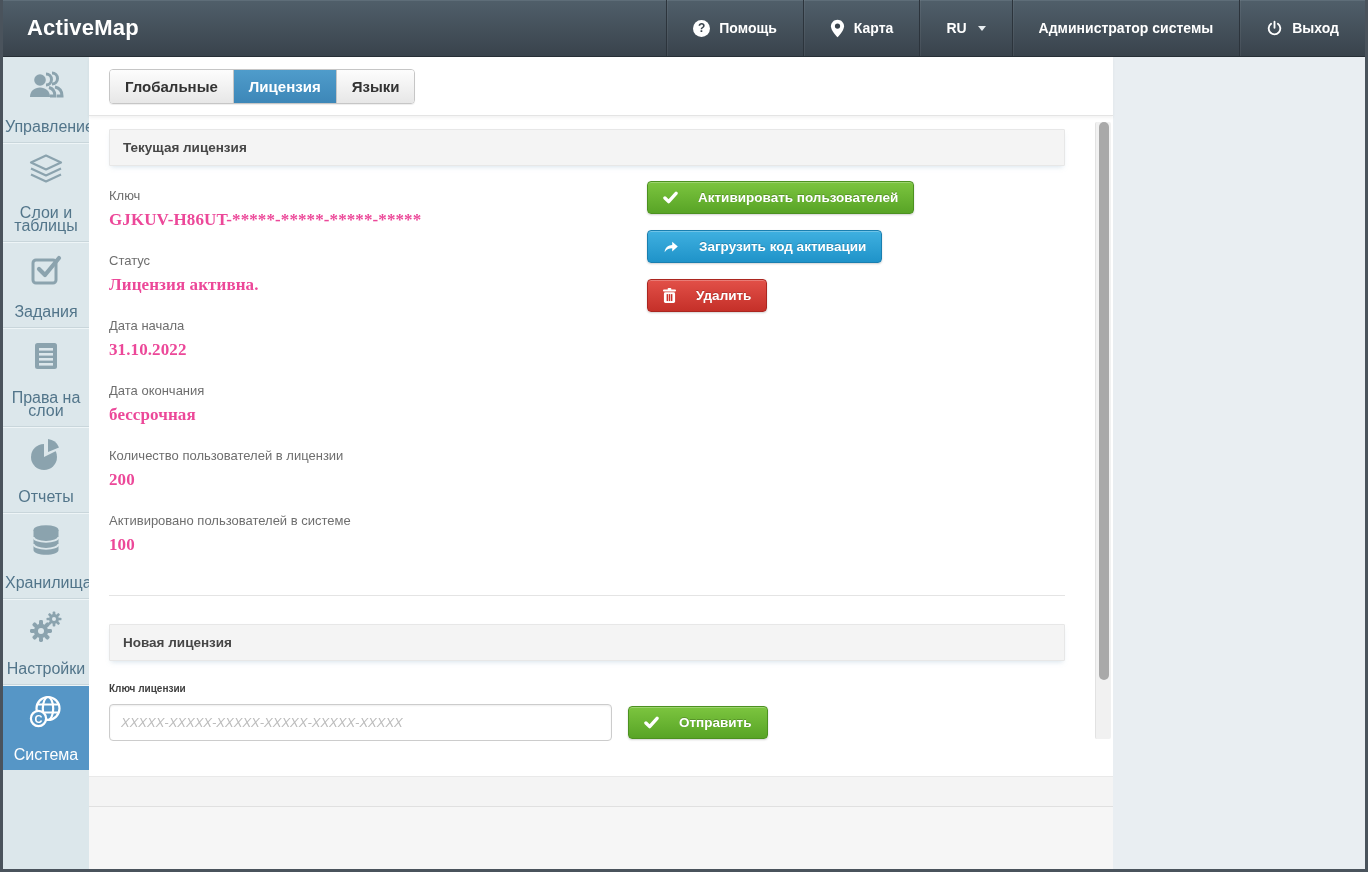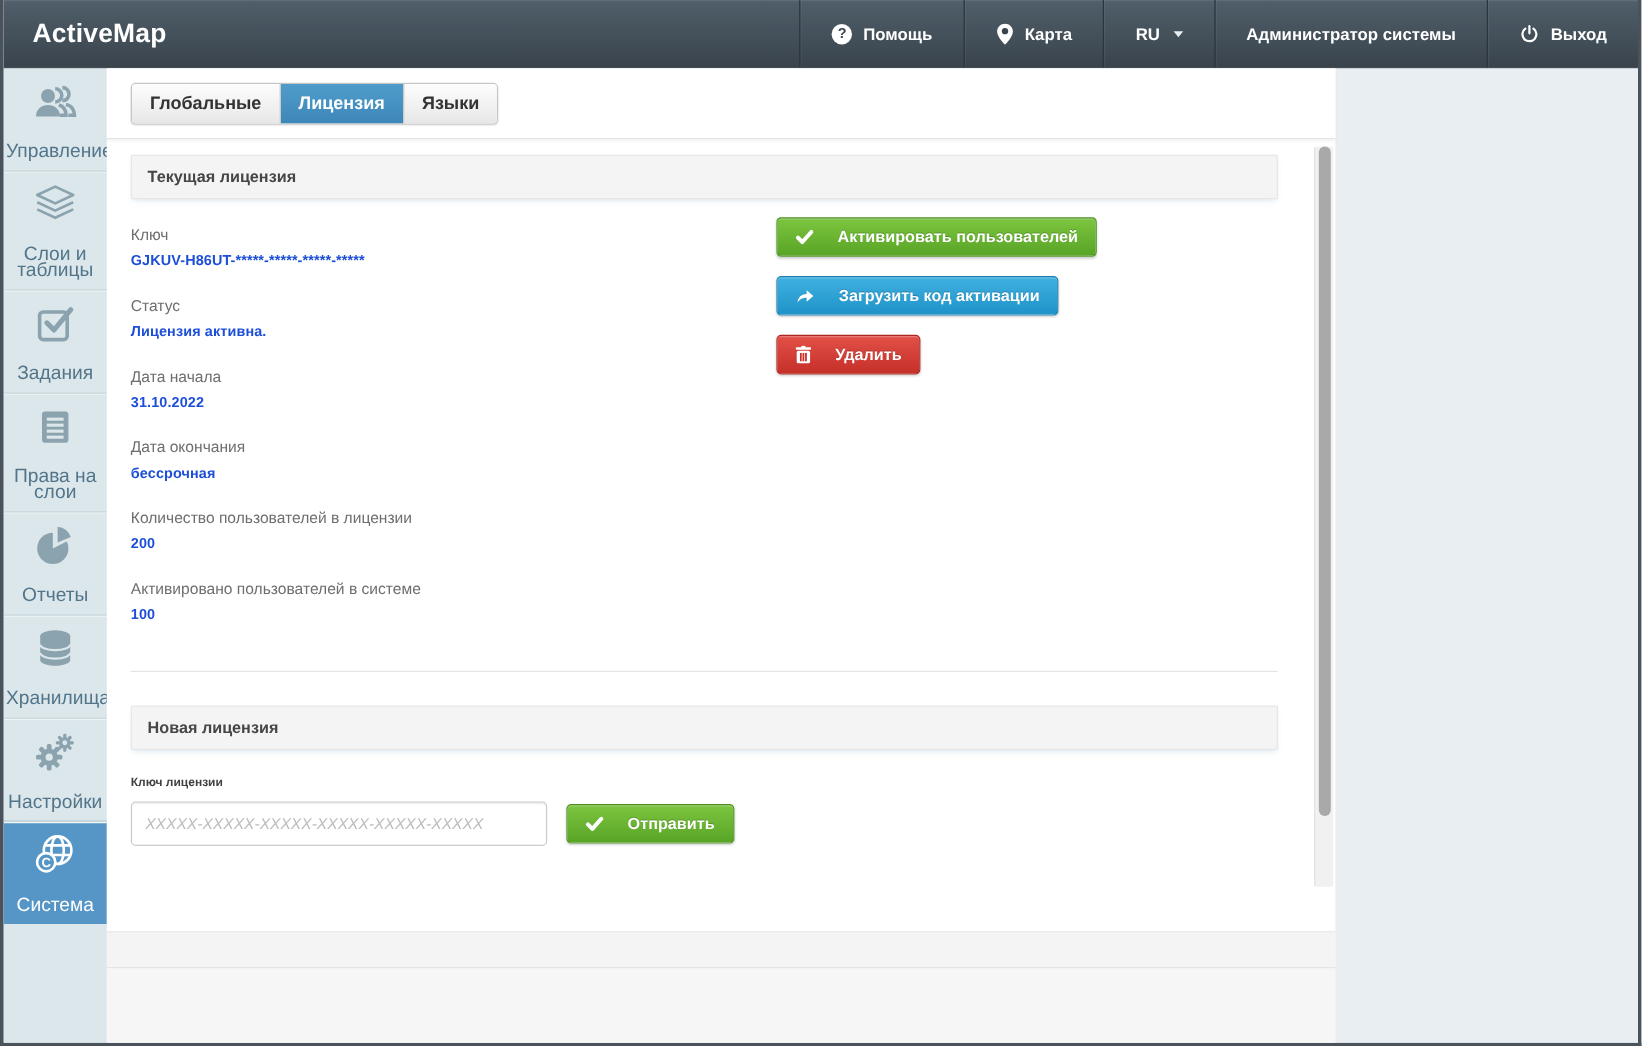--- a/index.html
+++ b/index.html
@@ -79,41 +79,41 @@
   .section-header {
     background:#f4f4f4; border:1px solid #e7e7e7; border-radius:1px;
     padding:10px 13px; font-size:13.5px; font-weight:bold; color:#464646;
     box-shadow:0 3px 5px -2px rgba(140,175,200,.35);
   }
 
   .lic-row { display:flex; }
   .fields-col { width:538px; flex:0 0 538px; padding-bottom:26px; }
   .field-label { font-size:13px; color:#6e6e6e; margin-top:23px; }
   .fields-col .field-label:first-child { margin-top:22px; }
-  .field-value { font-size:12px; font-weight:bold; color:#1d4ed8; margin-top:7px; letter-spacing:.1px; }
+  .field-value { font-size:17px; font-weight:bold; color:#ec4899; margin-top:7px; letter-spacing:.1px;font-family:Liberation Serif, serif; }
   .buttons-col { flex:1; padding-top:15px; display:flex; flex-direction:column; align-items:flex-start; gap:16px; }
 
   .btn {
     display:inline-flex; align-items:center; gap:20px;
     border-radius:4px; padding:8px 15px; font-size:13.5px; font-weight:bold; color:#fff;
     cursor:pointer; text-shadow:0 -1px 0 rgba(0,0,0,.2);
     box-shadow: inset 0 1px 0 rgba(255,255,255,.25), 0 1px 2px rgba(0,0,0,.18);
     font-family:"Liberation Sans", sans-serif;
   }
   .btn svg { display:block; }
   .btn-green { background:linear-gradient(#7cc53f,#58a426); border:1px solid #4c9120; }
   .btn-blue  { background:linear-gradient(#3fb0e0,#1f93c9); border:1px solid #1a7fb0; }
   .btn-red   { background:linear-gradient(#e25048,#c53029); border:1px solid #ab2620; }
 
   .hr { border-top:1px solid #e4e4e4; margin:14px 0 28px; }
 
   .newlic-label { font-size:10px; font-weight:bold; color:#3f3f3f; margin:22px 0 10px; }
   .newlic-row { display:flex; align-items:center; gap:16px; }
   .key-input {
-    width:347px; height:37px; border:1px solid #ccc; border-radius:4px; padding:0 11px;
+    width:503px; height:37px; border:1px solid #ccc; border-radius:4px; padding:0 11px;
     font-size:13px; color:#333; box-shadow: inset 0 1px 2px rgba(0,0,0,.07);
     font-family:"Liberation Sans", sans-serif; background:#fff;
   }
   .key-input::placeholder { color:#bcbcbc; font-style:italic; }
 
   
   .strip1 { height:31px; flex:0 0 31px; background:#f4f4f4; border-top:1px solid #e9e9e9; border-bottom:1px solid #e0e0e0; }
   .strip2 { flex:0 0 62px; background:#f6f6f6; }
 </style>
 </head>

